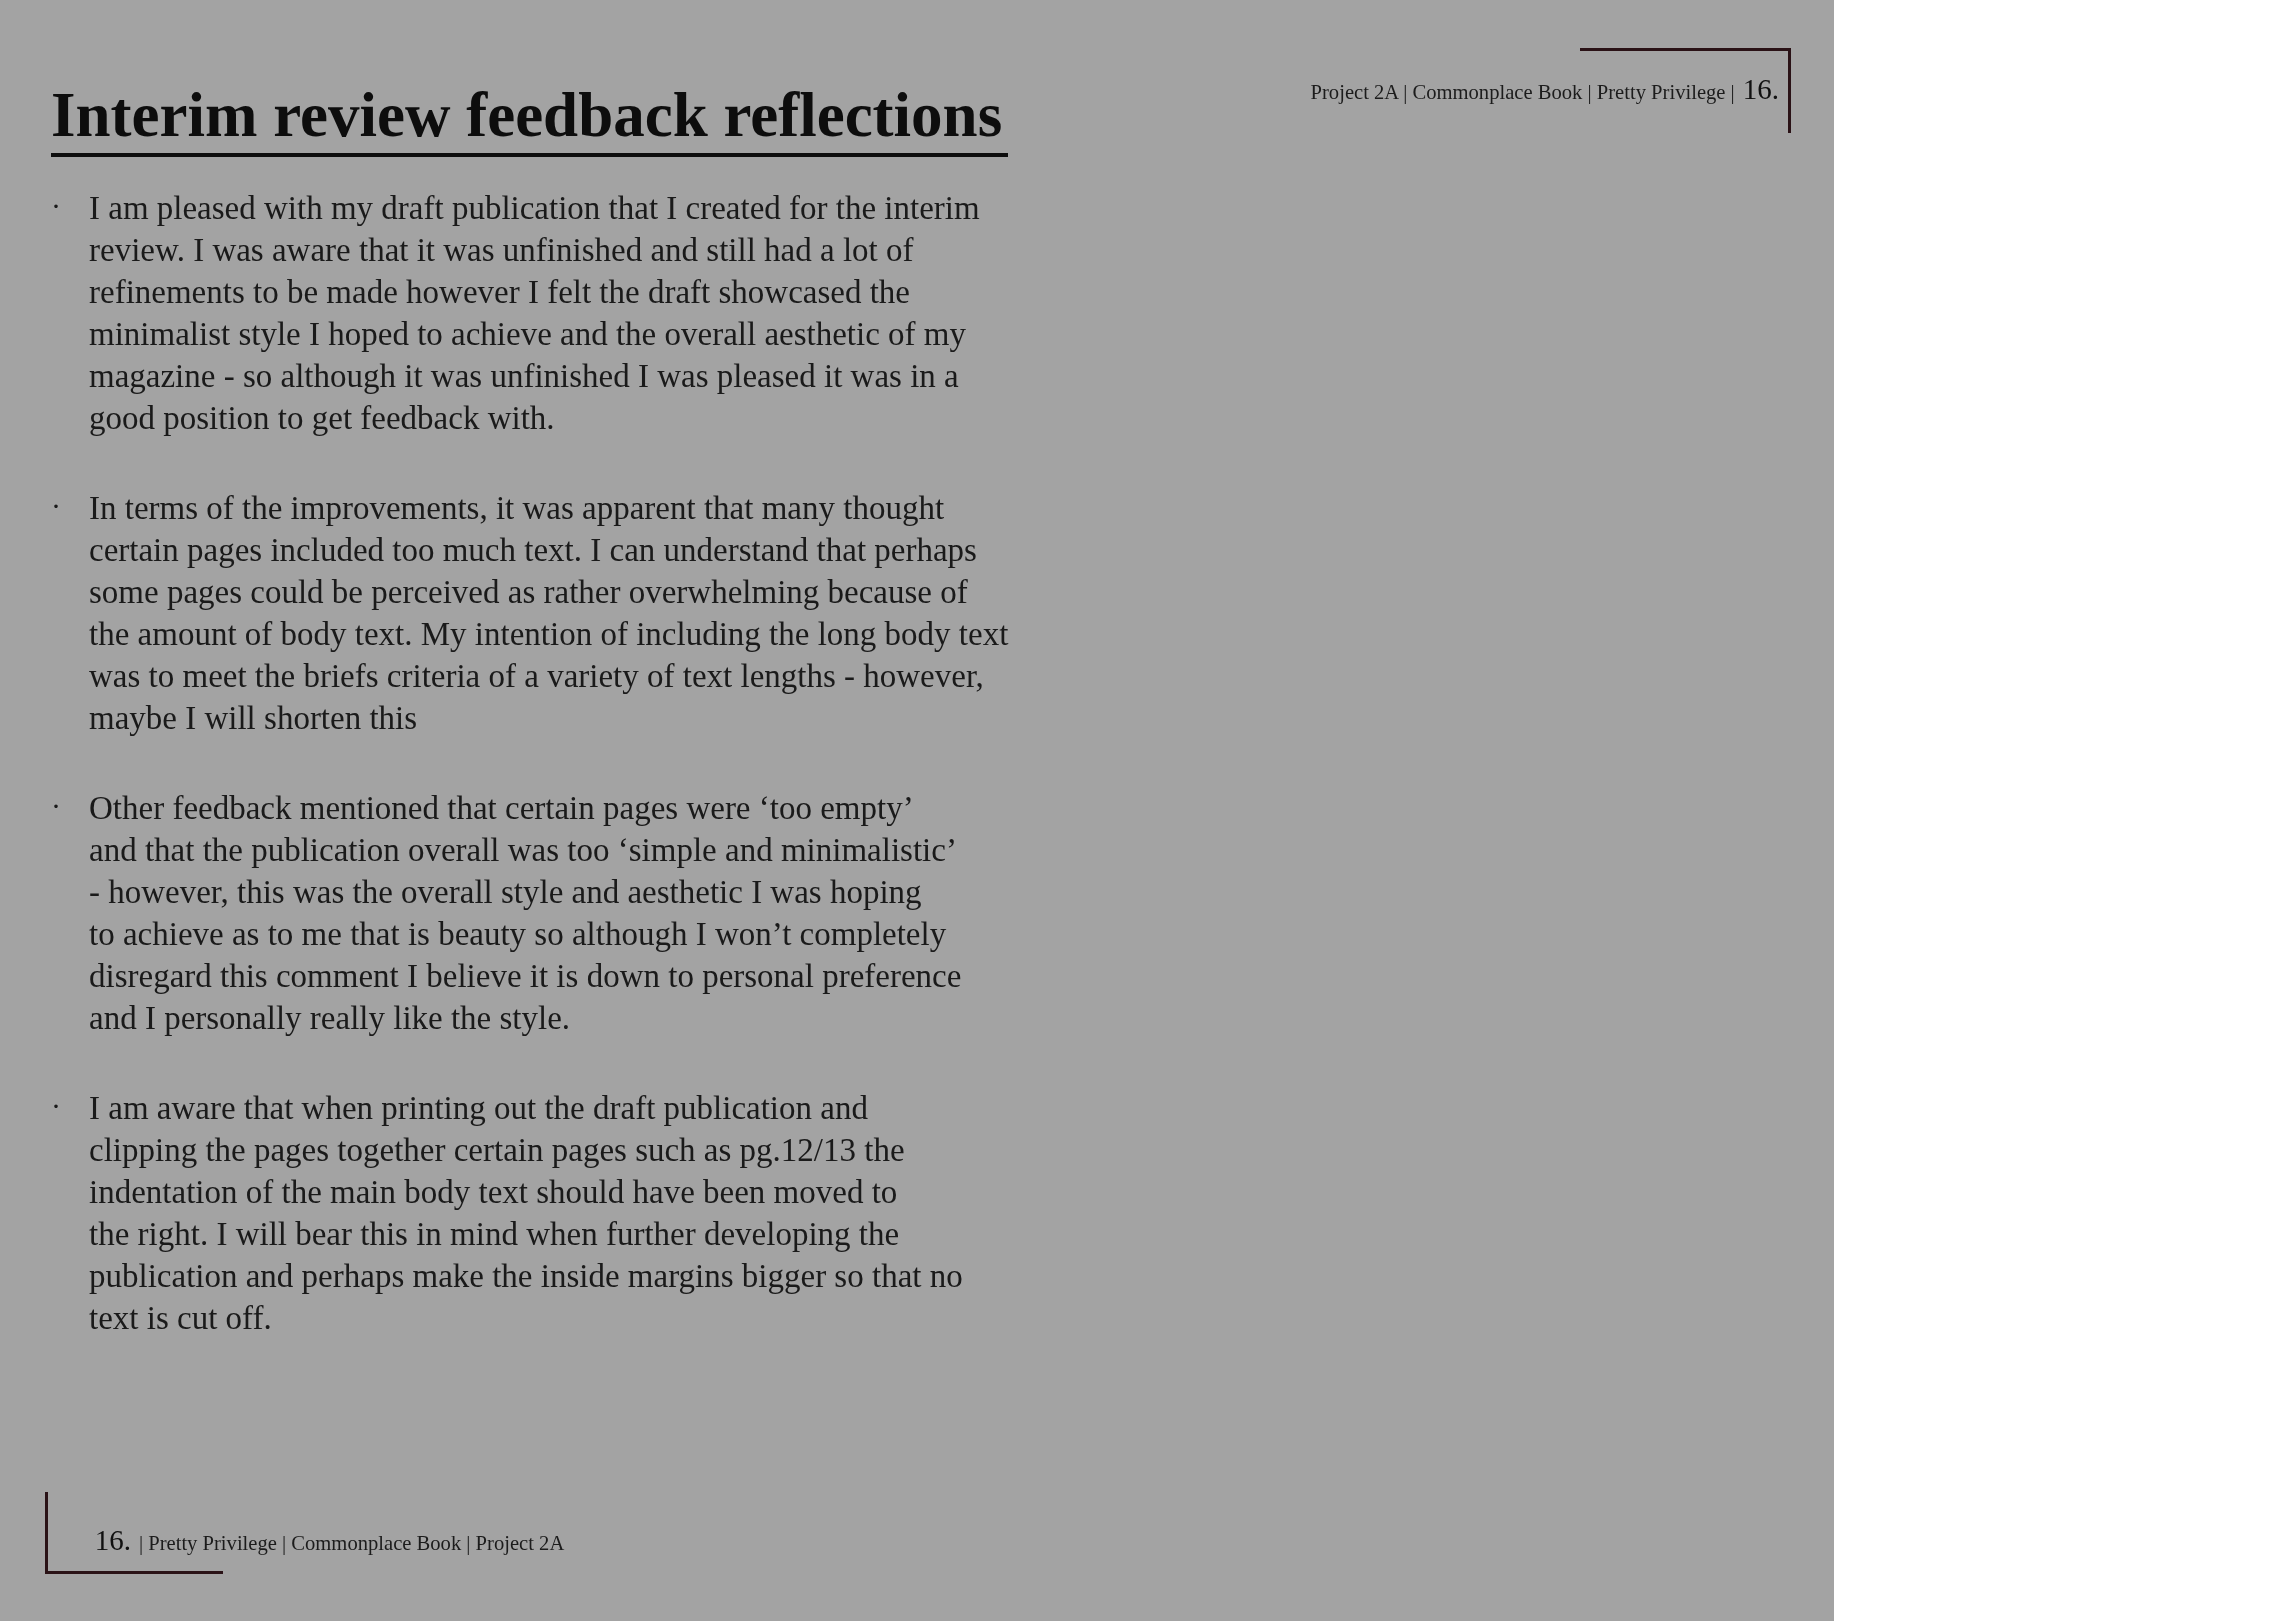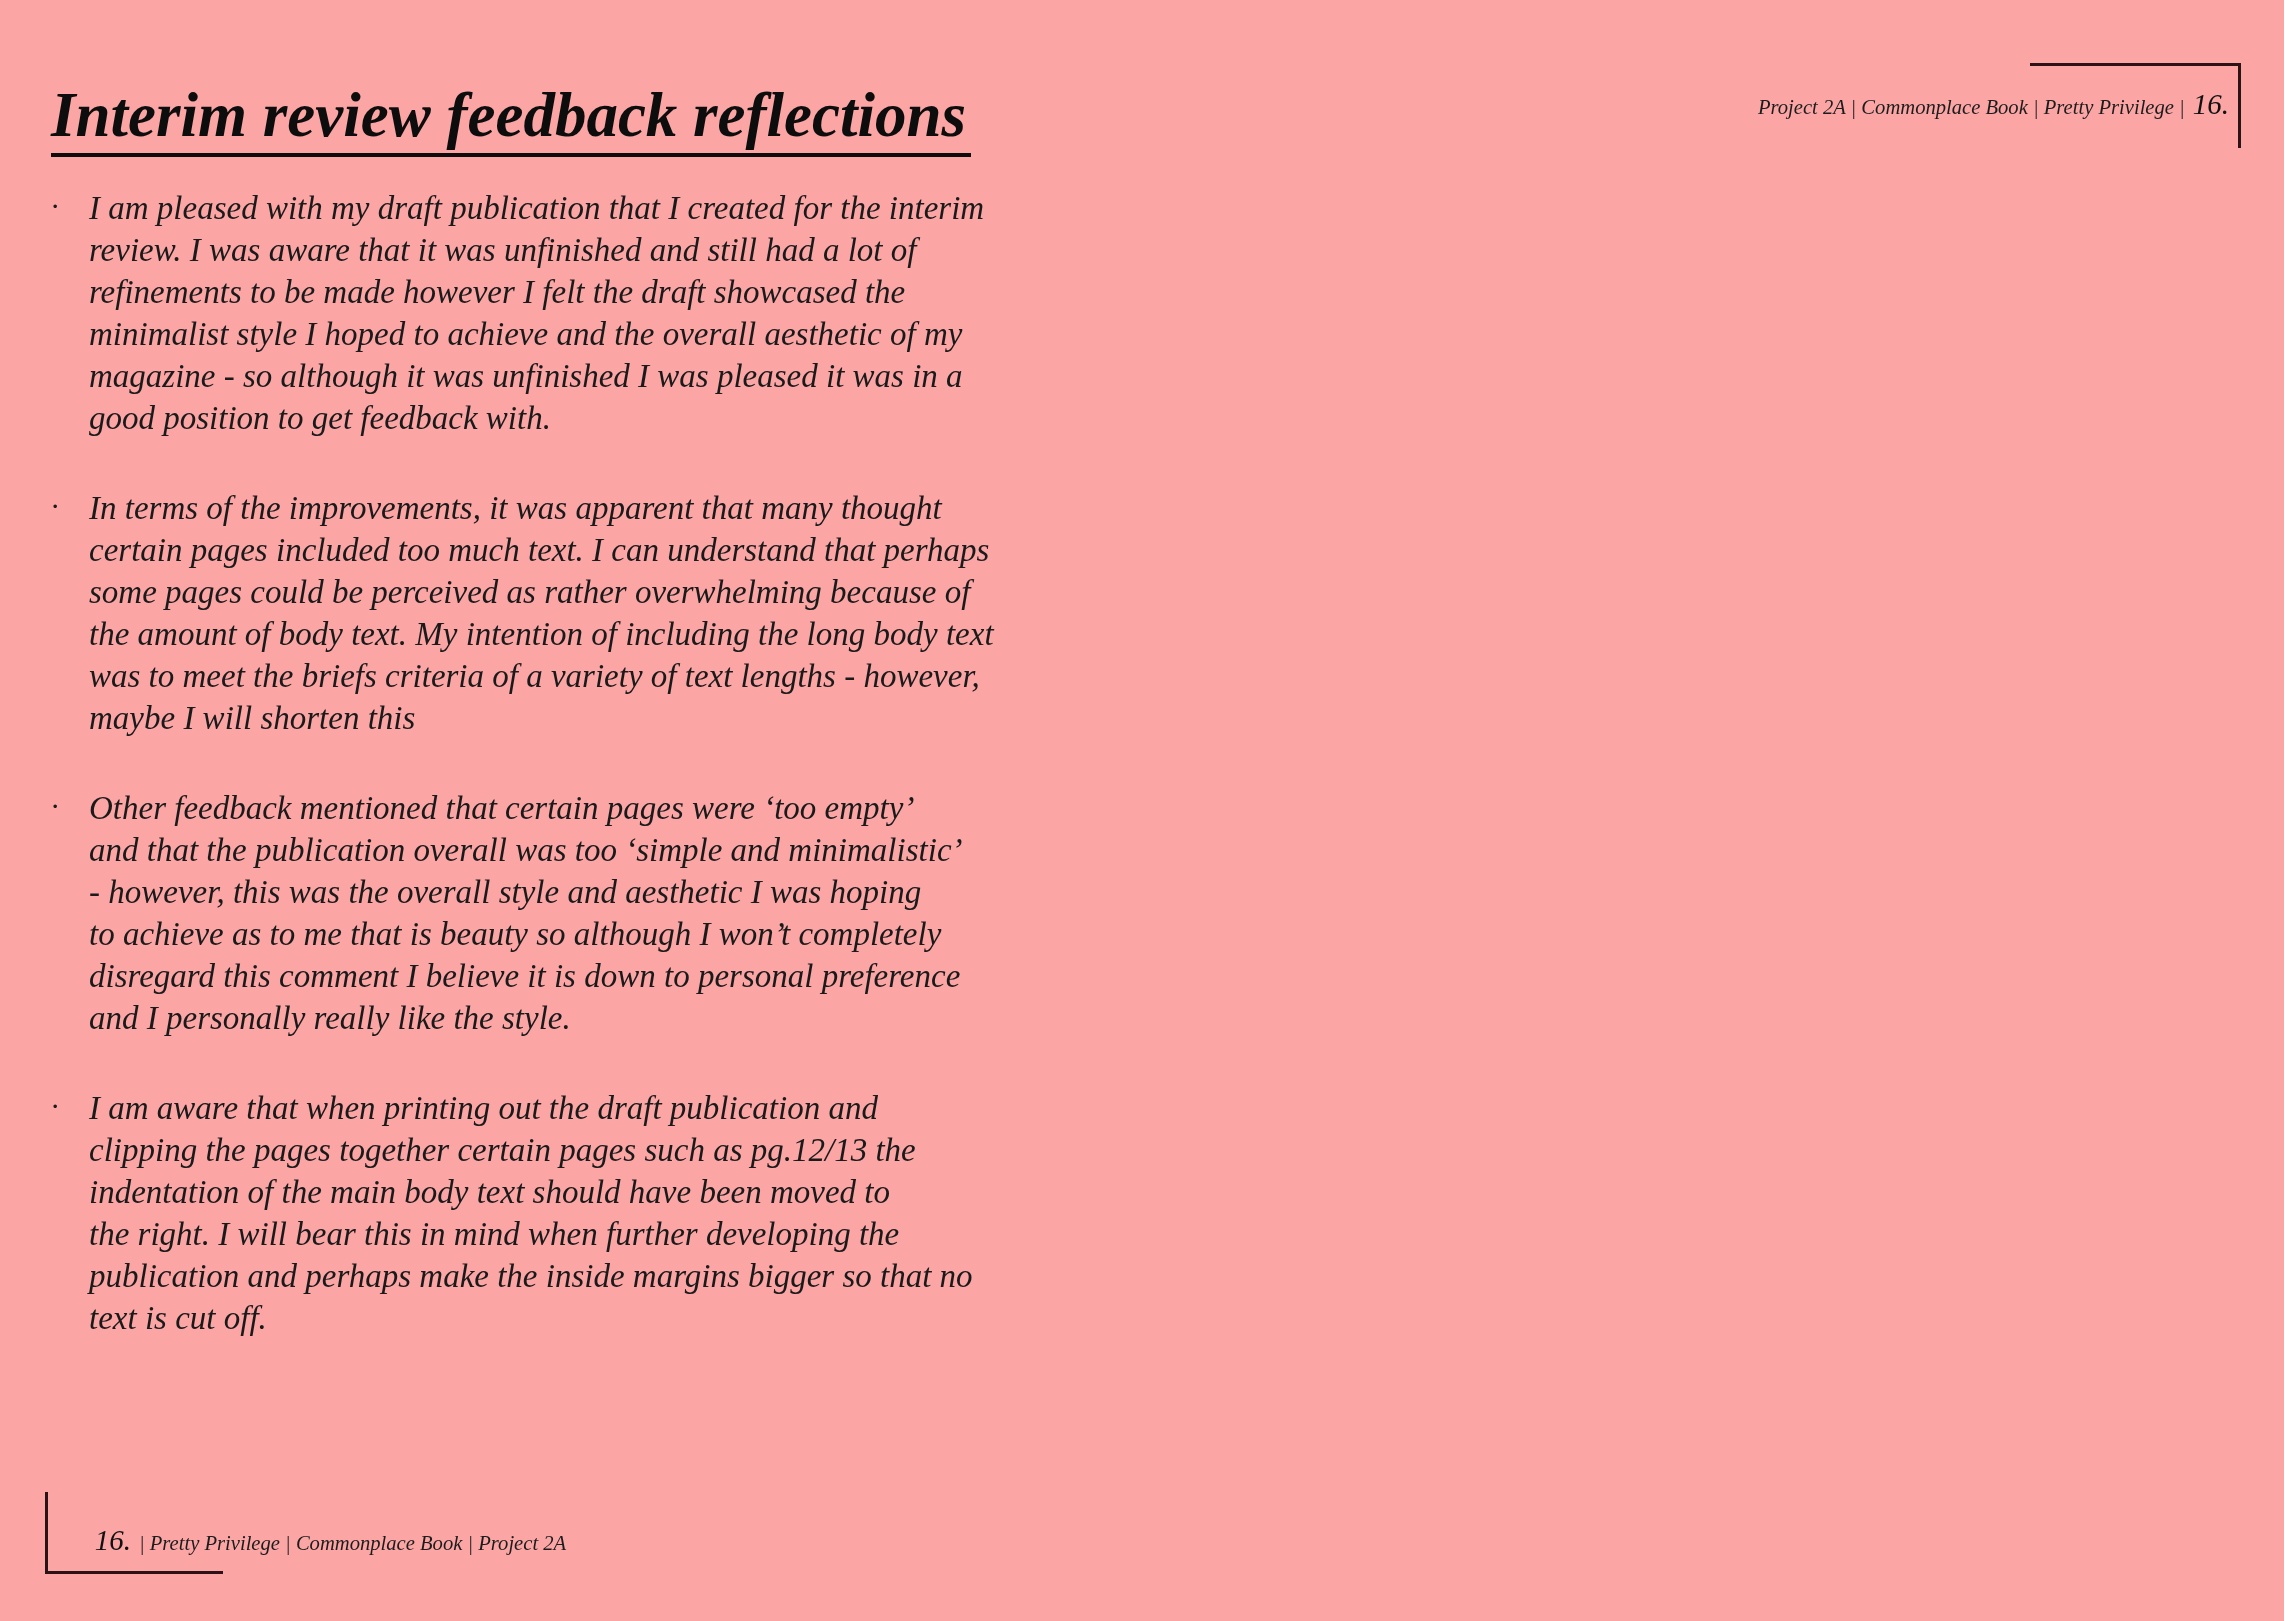--- a/index.html
+++ b/index.html
@@ -2,27 +2,26 @@
 <html style="font-size:14.3px"><head>
 <meta charset="utf-8">
 <style>
   html, body {
     margin: 0;
     padding: 0;
     background: #ffffff;
   }
   .page {
     position: relative;
-    width: 2284px;
+    width: 1834px;
     height: 1621px;
-    background: #fca5a5;
+    background: #a3a3a3;
     overflow: hidden;
     font-family: "Liberation Serif", "DejaVu Serif", serif;
     color: #161616;
-    font-style: italic;
   }
 
   
   .title {
     position: absolute;
     top: 39px;
     left: 51px;
     display: inline-block;
     font-size: 63px;
     line-height: 68px;
@@ -30,21 +29,21 @@
     color: #0d0d0d;
     border-bottom: 4.5px solid #0d0d0d;
     padding-bottom: 3.6px;
     padding-right: 5.4px;
     white-space: nowrap;
   }
 
   
   .header-ref {
     position: absolute;
-    top: 63px;
+    top: 48px;
     right: 43px;
     width: 208px;
     height: 82px;
     border-top: 3.6px solid #2a1216;
     border-right: 3.6px solid #2a1216;
   }
   .header-ref-text {
     position: absolute;
     top: 21.5px;
     right: 9px;

